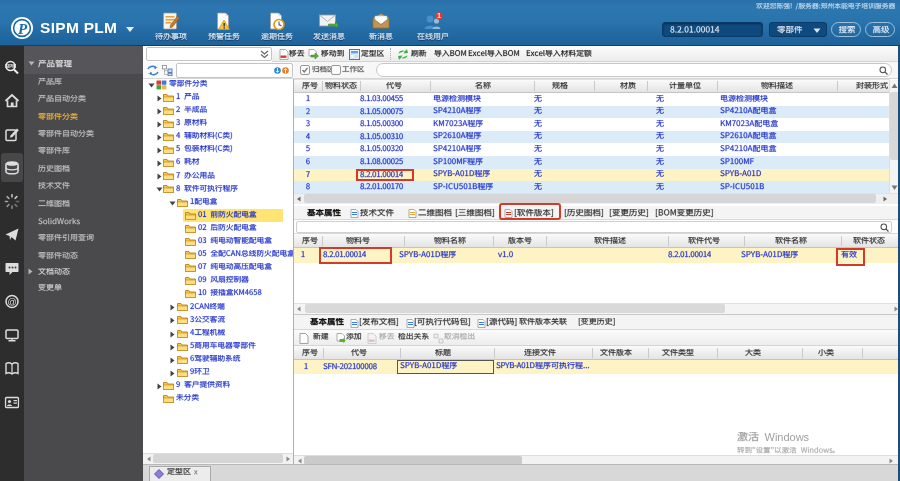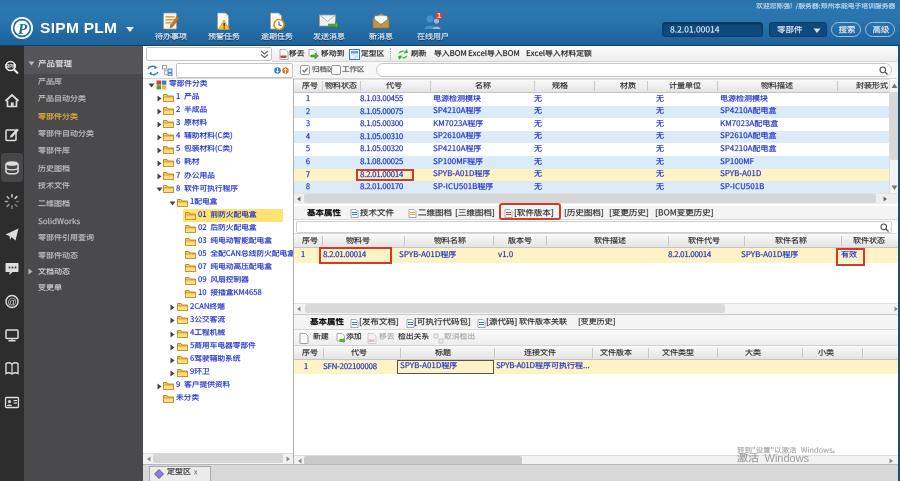--- a/index.html
+++ b/index.html
@@ -1669,21 +1669,21 @@
         <use href="#g5e8f" transform="translate(8.0 6.1) scale(0.008)"></use>
         <use href="#g53ef" transform="translate(16.0 6.1) scale(0.008)"></use>
         <use href="#g6267" transform="translate(24.0 6.1) scale(0.008)"></use>
         <use href="#g884c" transform="translate(32.0 6.1) scale(0.008)"></use>
         <use href="#g7a0b" transform="translate(40.0 6.1) scale(0.008)"></use>
       </svg><svg class="t" width="6.7" height="8.4" viewBox="0 0 6.7 8.4" fill="#2233cc" stroke="#2233cc" stroke-width="28">
         <use href="#g2e" transform="translate(0.0 6.1) scale(0.008)"></use>
         <use href="#g2e" transform="translate(2.2 6.1) scale(0.008)"></use>
         <use href="#g2e" transform="translate(4.4 6.1) scale(0.008)"></use>
       </svg></div>
-    <div style="position:absolute;left:737px;top:453px;line-height:0;white-space:nowrap;z-index:6;text-decoration:underline;"><svg class="t" width="27.5" height="11.6" viewBox="0 0 27.5 11.6" fill="#a0a0a0" stroke="#a0a0a0" stroke-width="28">
+    <div style="position:absolute;left:737px;top:432px;line-height:0;white-space:nowrap;z-index:6;text-decoration:underline;"><svg class="t" width="27.5" height="11.6" viewBox="0 0 27.5 11.6" fill="#a0a0a0" stroke="#a0a0a0" stroke-width="28">
         <use href="#g6fc0" transform="translate(0.0 8.4) scale(0.011)"></use>
         <use href="#g6d3b" transform="translate(11.0 8.4) scale(0.011)"></use>
       </svg><span style="font-family:'Liberation Sans',sans-serif;font-size:11px;color:#a0a0a0;line-height:1;display:inline-block;vertical-align:top;white-space:pre">Windows</span></div>
     <div style="position:absolute;left:737px;top:447px;line-height:0;white-space:nowrap;z-index:6;"><svg class="t" width="59.6" height="7.9" viewBox="0 0 59.6 7.9" fill="#ababab" stroke="#ababab" stroke-width="28">
         <use href="#g8f6c" transform="translate(0.0 5.7) scale(0.0075)"></use>
         <use href="#g5230" transform="translate(7.5 5.7) scale(0.0075)"></use>
         <use href="#g22" transform="translate(15.0 5.7) scale(0.0075)"></use>
         <use href="#g8bbe" transform="translate(18.6 5.7) scale(0.0075)"></use>
         <use href="#g7f6e" transform="translate(26.1 5.7) scale(0.0075)"></use>
         <use href="#g22" transform="translate(33.6 5.7) scale(0.0075)"></use>

